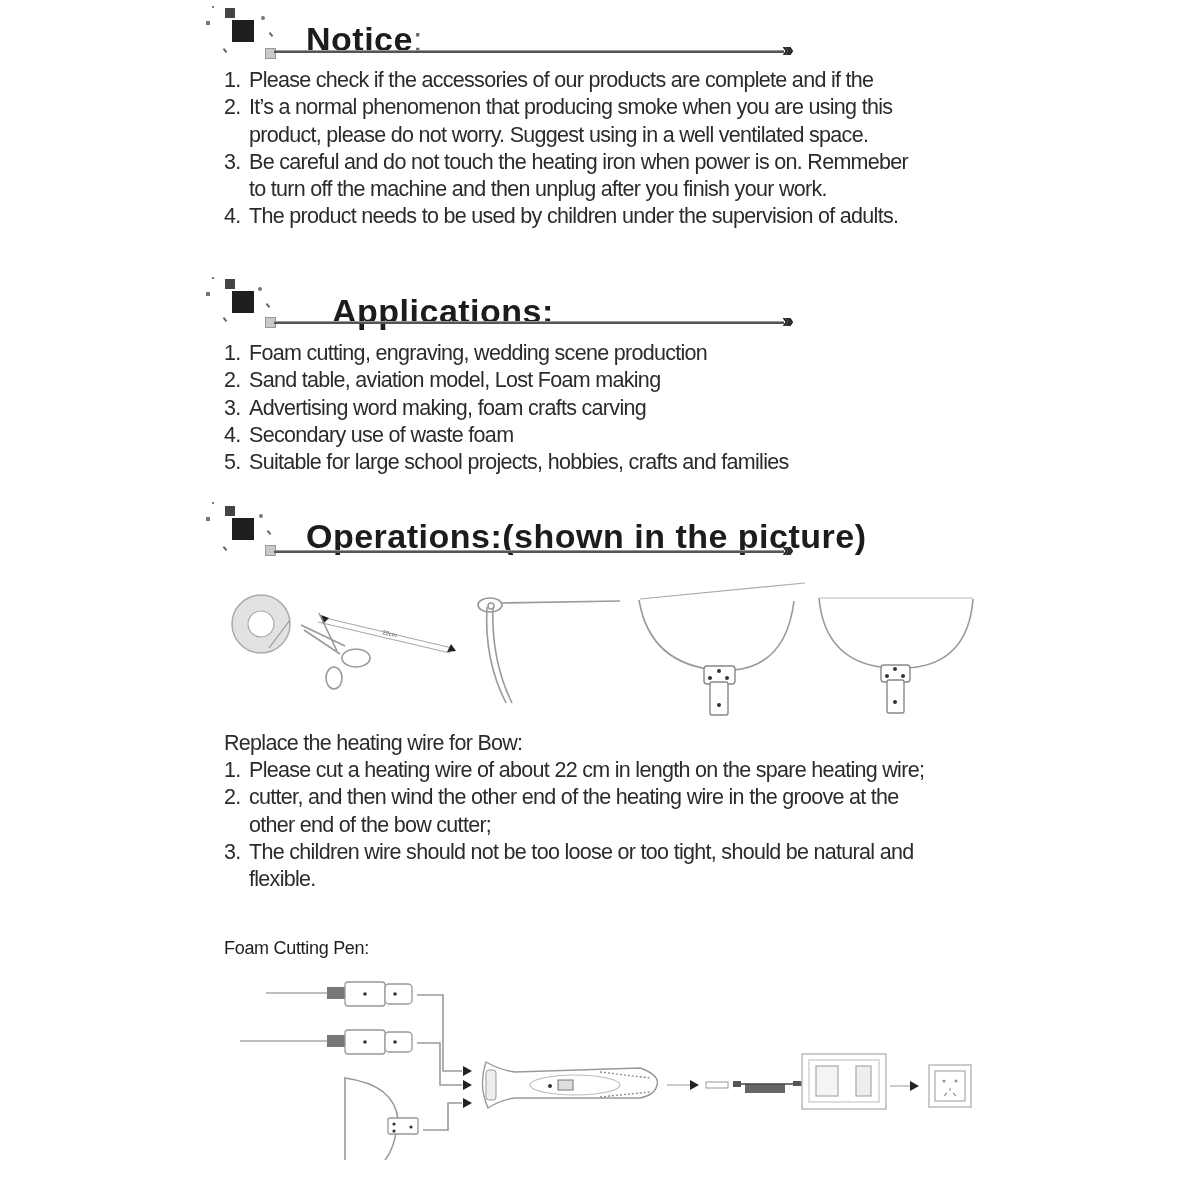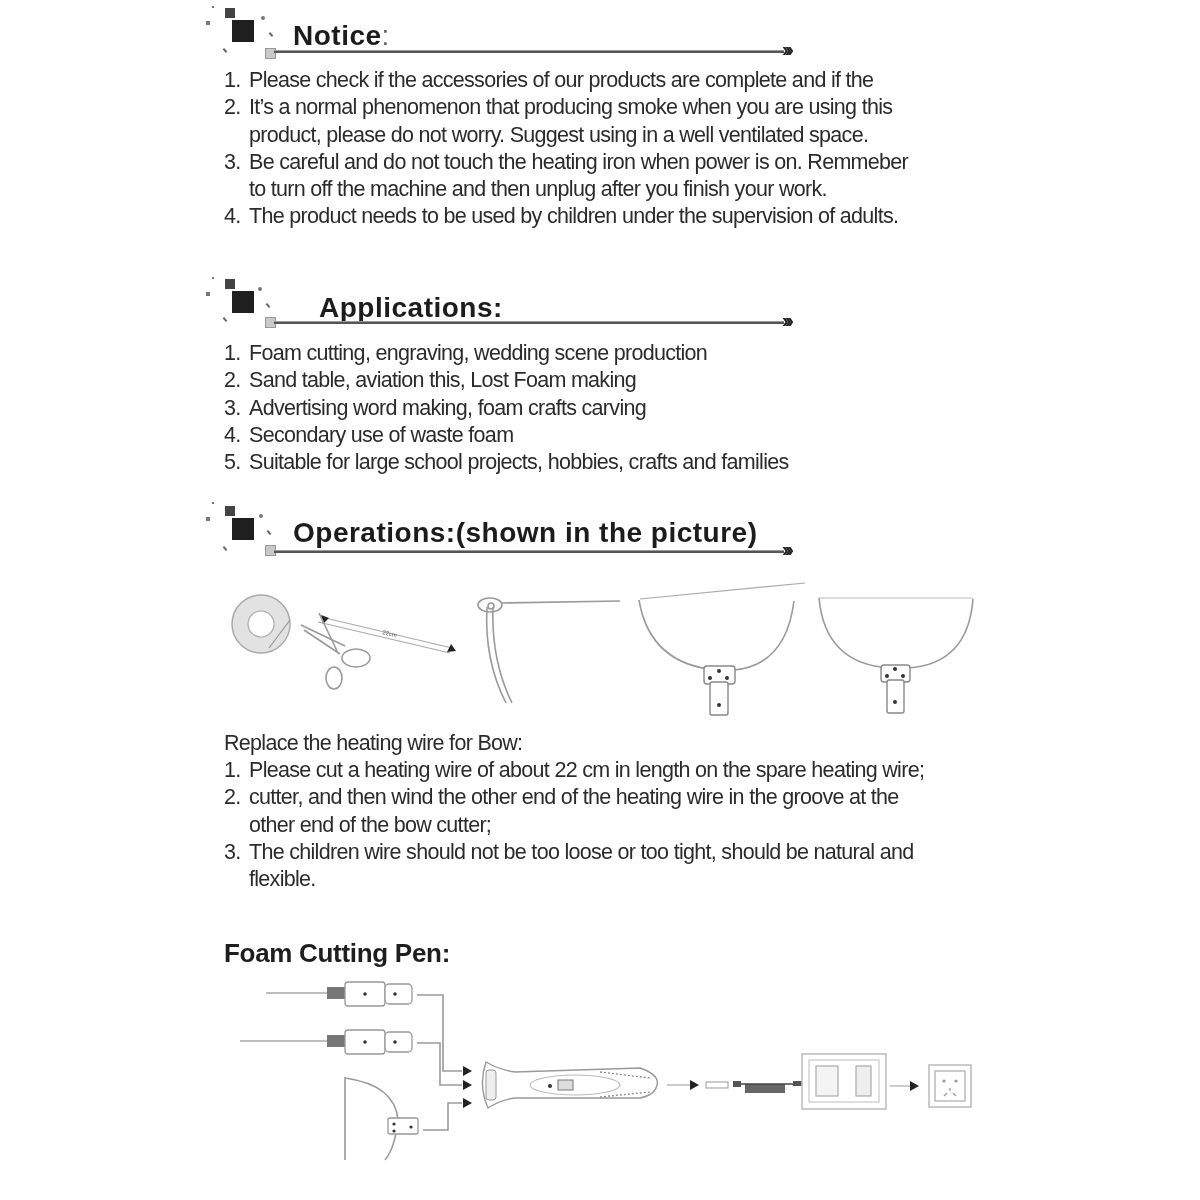--- a/index.html
+++ b/index.html
@@ -6,32 +6,32 @@
   body { width: 1200px; height: 1200px; position: relative; overflow: hidden;
          font-family: "Liberation Sans", sans-serif; color: #2a2a2a; }
 
   
   .sec-head { position: absolute; left: 200px; width: 630px; height: 70px; }
   .sec-head .dot { position: absolute; background: #777; }
   .sec-head .sq-big { position: absolute; left: 32px; width: 22px; height: 22px; background: #1f1f1f; }
   .sec-head .sq-sm { position: absolute; left: 25px; width: 10px; height: 10px; background: #444; }
   .sec-head .sq-light { position: absolute; left: 65px; width: 11px; height: 11px; background: #c9c9c9; border: 1px solid #999; box-sizing: border-box; }
   .sec-head .tick { position: absolute; width: 2px; height: 5px; background: #666; transform: rotate(-40deg); }
-  .sec-head .title { position: absolute; left: 93px; font-weight: bold; font-size: 28px; color: #1c1c1c; letter-spacing: 0.5px; white-space: nowrap; }
+  .sec-head .title { position: absolute; left: 106px; font-weight: bold; font-size: 34px; color: #1c1c1c; letter-spacing: 0.5px; white-space: nowrap; }
   .sec-head .title .colon-light { font-weight: normal; color: #666; }
   .sec-head .rule { position: absolute; left: 74px; width: 510px; height: 3px; background: #555; border-top: 1px solid #999; box-sizing: border-box; }
   .sec-head .chev { position: absolute; left: 582px; font-size: 20px; font-weight: bold; color: #222; letter-spacing: -4px; }
 
   ol.list { position: absolute; left: 224px; margin: 0; padding: 0; list-style: none;
             font-size: 21.5px; line-height: 27.3px; letter-spacing: -0.7px; color: #2b2b2b; }
   ol.list li { position: relative; padding-left: 25px; }
   ol.list li .num { position: absolute; left: 0; }
 
   .plain { position: absolute; left: 224px; font-size: 21.5px; letter-spacing: -0.7px; color: #2b2b2b; }
-  .subhead { position: absolute; left: 224px; font-size: 26px; font-weight: bold; color: #1e1e1e; letter-spacing: -0.3px; }
+  .subhead { position: absolute; left: 224px; font-size: 18px; font-weight: normal; color: #1e1e1e; letter-spacing: -0.3px; }
 
   svg { position: absolute; overflow: visible; }
   .ln { fill: none; stroke: #9a9a9a; stroke-width: 1.6; }
 </style>
 </head>
 <body>
 
 <div class="sec-head" style="top:4px;">
   <span class="dot" style="left:6px;top:17px;width:4px;height:4px;"></span>
   <span class="dot" style="left:12px;top:2px;width:2px;height:2px;"></span>
@@ -81,21 +81,21 @@
   <span class="chev" style="top:34px;">›››</span>
 </div>
 
 <ol class="list" id="applications-list" style="top:340px;">
     <li>
       <span class="num">1.</span>
       <div>Foam cutting, engraving, wedding scene production</div>
     </li>
     <li>
       <span class="num">2.</span>
-      <div>Sand table, aviation this, Lost Foam making</div>
+      <div>Sand table, aviation model, Lost Foam making</div>
     </li>
     <li>
       <span class="num">3.</span>
       <div>Advertising word making, foam crafts carving</div>
     </li>
     <li>
       <span class="num">4.</span>
       <div>Secondary use of waste foam</div>
     </li>
     <li>

